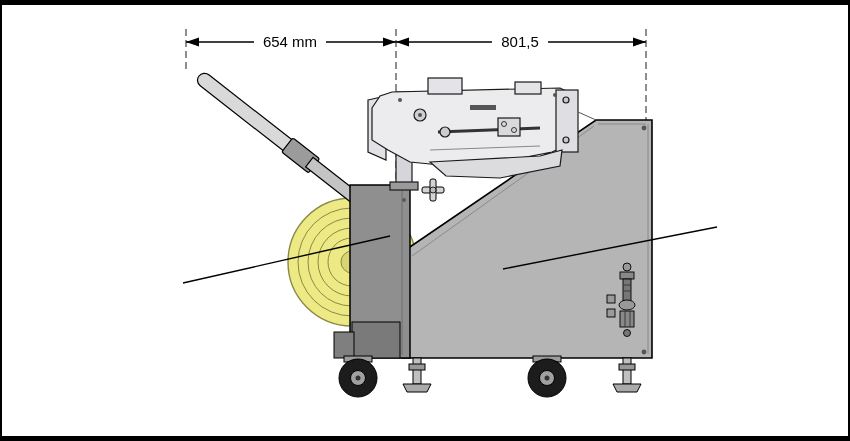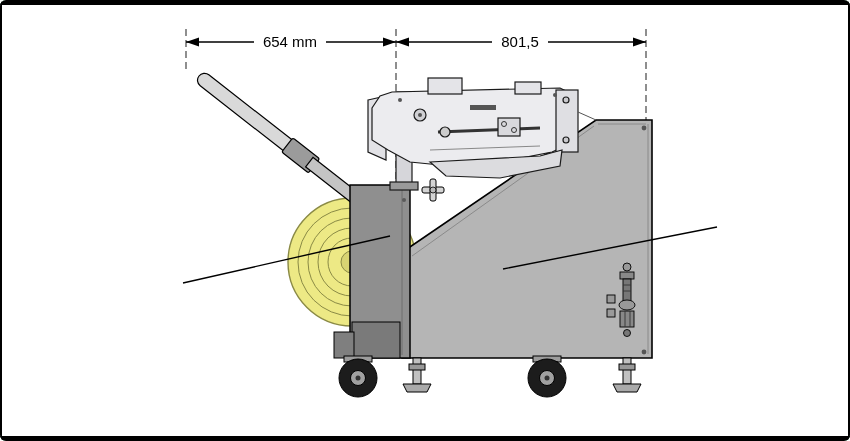--- a/index.html
+++ b/index.html
@@ -2,21 +2,20 @@
 <html><head>
 <meta charset="utf-8">
 <style>
   html, body { margin: 0; padding: 0; background: #ffffff; }
   .figure-wrap {
     position: relative;
     width: 850px;
     height: 441px;
     background: #22c55e;
     overflow: hidden;
-    border-radius: 6px;
   }
   svg { display: block; }
   text {
     font-family: "Liberation Sans", "DejaVu Sans", sans-serif;
     font-size: 15px;
     fill: #000000;
   }
 </style>
 </head>
 <body>

